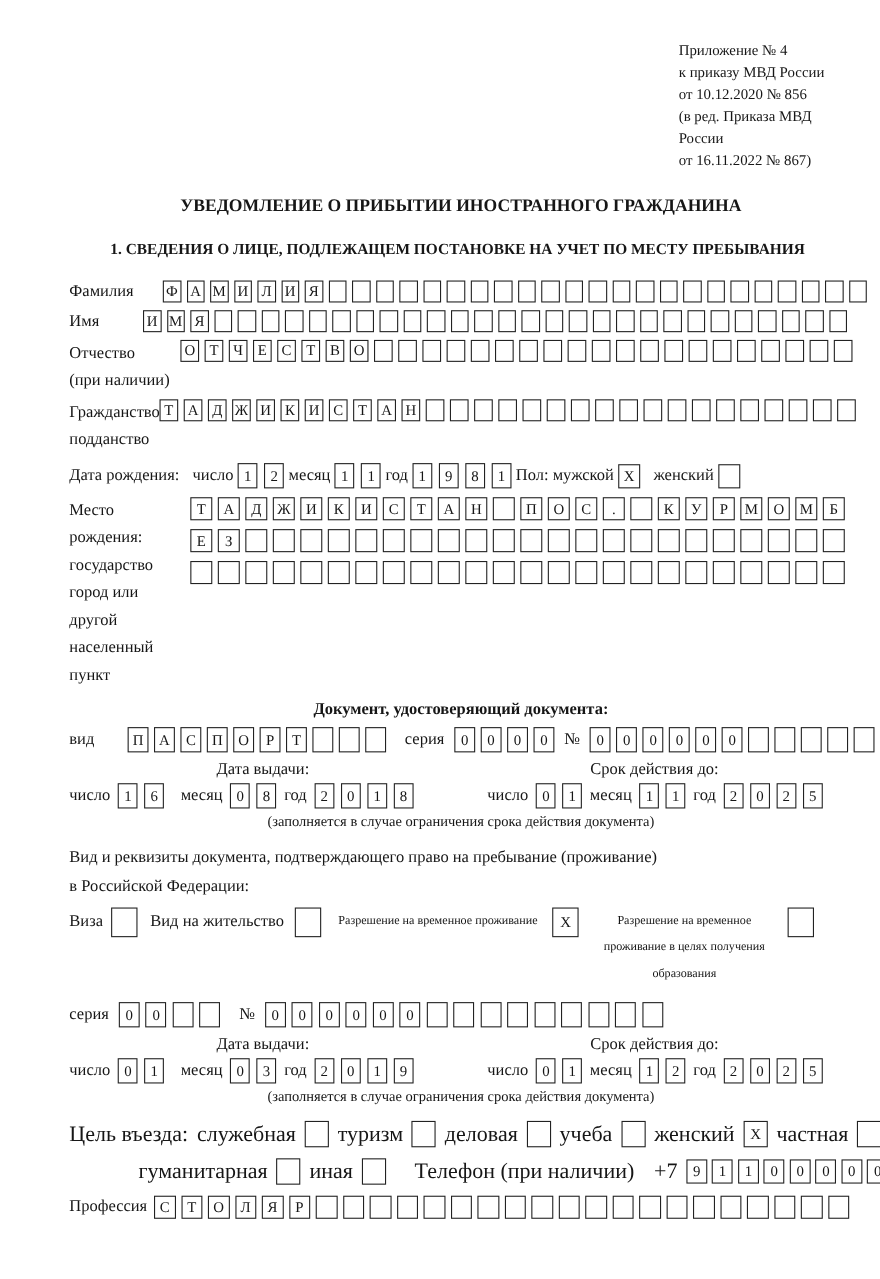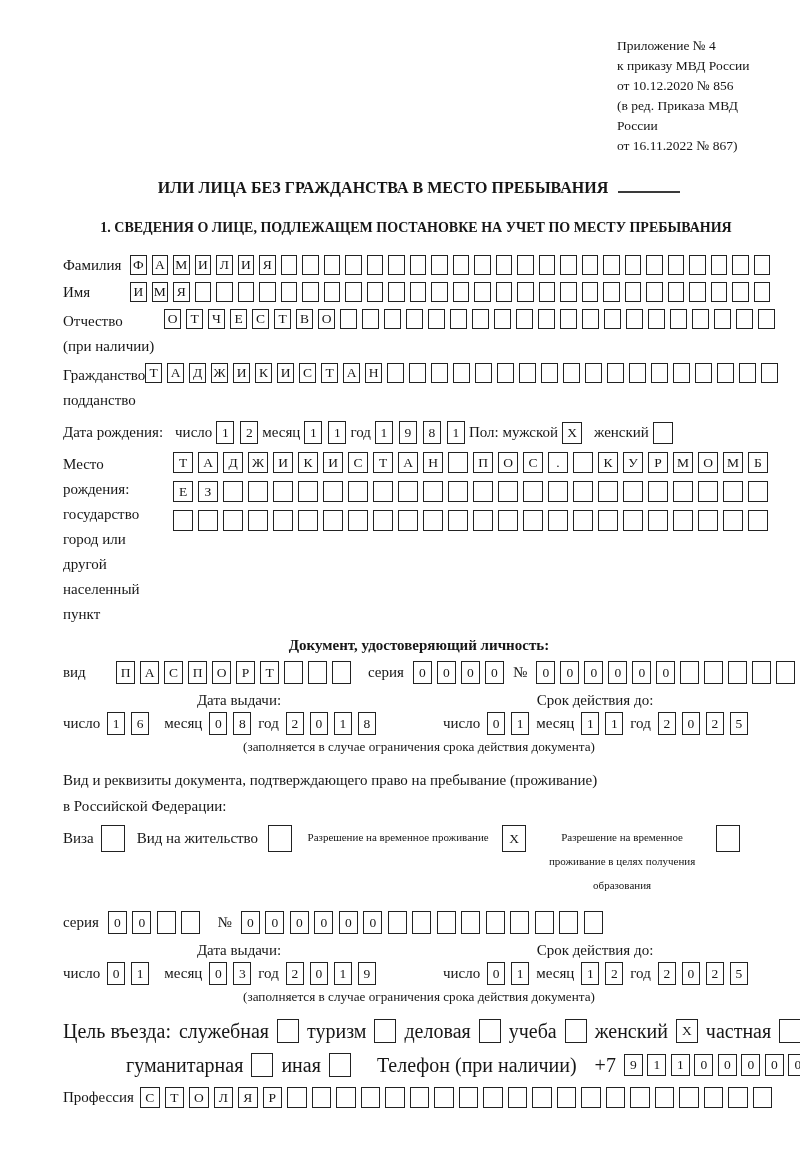--- a/index.html
+++ b/index.html
@@ -76,26 +76,26 @@
 
   <div class="appendix">
     <div>Приложение № 4</div>
     <div>к приказу МВД России</div>
     <div>от 10.12.2020 № 856</div>
     <div>(в ред. Приказа МВД России</div>
     <div>от 16.11.2022 № 867)</div>
   </div>
 
   <div class="title">
-    <div><span>ИЛИ ЛИЦА БЕЗ ГРАЖДАНСТВА В МЕСТО ПРЕБЫВАНИЯ</span><span class="blank-line"></span></div>
+    <div>УВЕДОМЛЕНИЕ О ПРИБЫТИИ ИНОСТРАННОГО ГРАЖДАНИНА</div>
   </div>
 
   <div class="sect">1. СВЕДЕНИЯ О ЛИЦЕ, ПОДЛЕЖАЩЕМ ПОСТАНОВКЕ НА УЧЕТ ПО МЕСТУ ПРЕБЫВАНИЯ</div>
 
-  <div class="frow" style="margin-top:19px;">
+  <div class="frow" style="margin-top:19px;gap:18px;">
     <span class="lab w67">Фамилия</span>
     <span class="cells">
         <span class="cell">Ф</span>
         <span class="cell">А</span>
         <span class="cell">М</span>
         <span class="cell">И</span>
         <span class="cell">Л</span>
         <span class="cell">И</span>
         <span class="cell">Я</span>
         <span class="cell"></span>
@@ -346,21 +346,21 @@
           <span class="cell"></span>
           <span class="cell"></span>
           <span class="cell"></span>
           <span class="cell"></span>
           <span class="cell"></span>
           <span class="cell"></span>
         </span>
     </span>
   </div>
 
-  <div class="doc-head">Документ, удостоверяющий личность:</div>
+  <div class="doc-head">Документ, удостоверяющий документа:</div>
 
   <div class="frow" style="gap:9px;">
     <span class="lab w44">вид</span>
     <span class="cells kind">
         <span class="cell">П</span>
         <span class="cell">А</span>
         <span class="cell">С</span>
         <span class="cell">П</span>
         <span class="cell">О</span>
         <span class="cell">Р</span>

